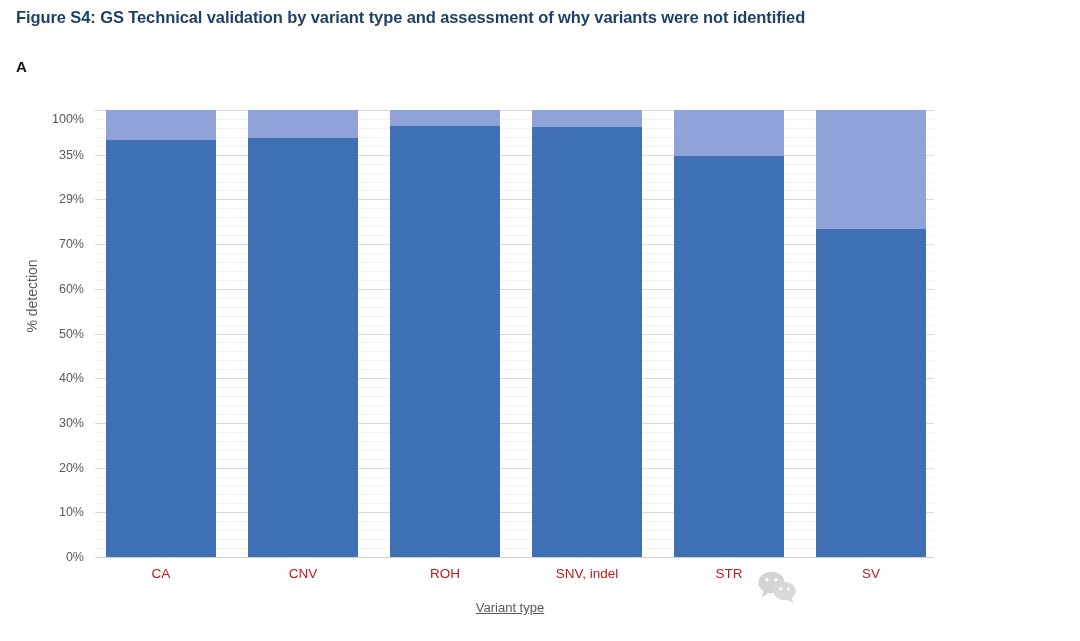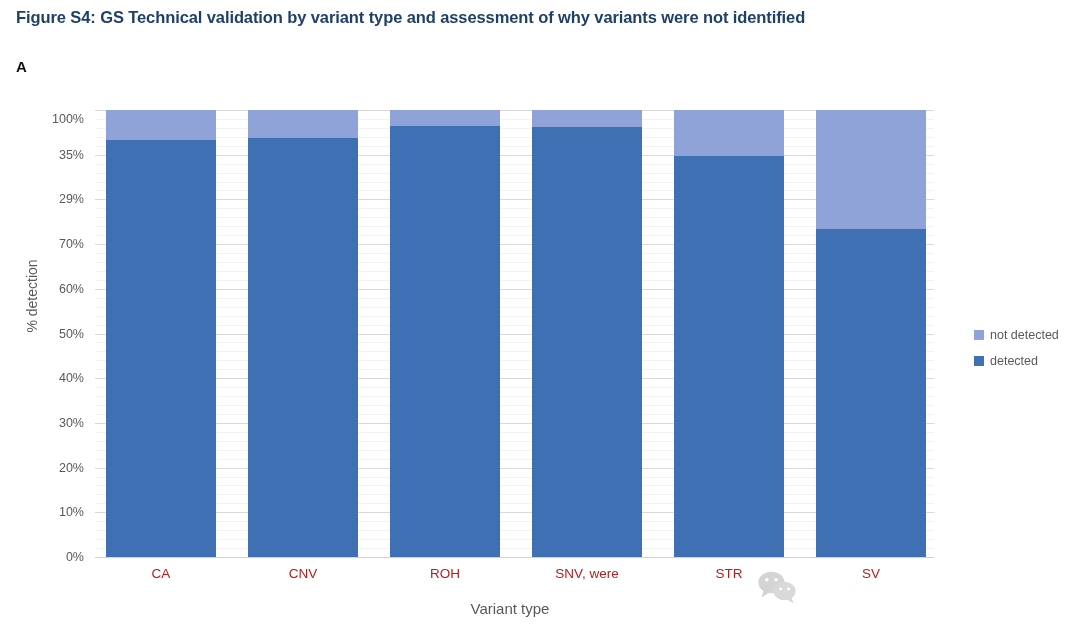--- a/index.html
+++ b/index.html
@@ -138,22 +138,23 @@
     color: #b91c1c;
     white-space: nowrap;
   }
 
   #xlabel {
     position: absolute;
     left: 0;
     top: 512px;
     width: 1020px;
     text-align: center;
-    font-size: 15px;
+    font-size: 13px;
     color: #595959;
+    text-decoration: underline;
   }
 
   
   #legend {
     position: absolute;
     left: 974px;
     top: 240px;
     width: 106px;
   }
   .legend-row {
@@ -308,36 +309,26 @@
           <div class="seg-detected" style="background: rgb(64, 112, 180); height: 327.651px;"></div>
           <div class="seg-notdetected" style="background: rgb(143, 163, 217); height: 119.349px; bottom: 327.651px;"></div>
         </div>
       </div>
   </div>
 
   <div id="xtick-holder">
       <div class="xtick" style="left: 91px;">CA</div>
       <div class="xtick" style="left: 233px;">CNV</div>
       <div class="xtick" style="left: 375px;">ROH</div>
-      <div class="xtick" style="left: 517px;">SNV, were</div>
+      <div class="xtick" style="left: 517px;">SNV, indel</div>
       <div class="xtick" style="left: 659px;">STR</div>
       <div class="xtick" style="left: 801px;">SV</div>
     </div>
   <div id="xlabel">Variant type</div>
 
-  <div id="legend">
-      <div class="legend-row">
-        <span class="legend-swatch" style="background: rgb(143, 163, 217);"></span>
-        <span class="legend-text">not detected</span>
-      </div>
-      <div class="legend-row">
-        <span class="legend-swatch" style="background: rgb(64, 112, 180);"></span>
-        <span class="legend-text">detected</span>
-      </div>
-    </div>
 </div>
 
 <div id="watermark">
   <svg id="watermark-logo" viewBox="0 0 64 52">
     <ellipse cx="22" cy="19" rx="20" ry="16.5" fill="#C4C4C4"></ellipse>
     <polygon points="10,30 7,42 18,35" fill="#C4C4C4"></polygon>
     <circle cx="15" cy="15" r="2.6" fill="#FFFFFF"></circle>
     <circle cx="29" cy="15" r="2.6" fill="#FFFFFF"></circle>
     <ellipse cx="42" cy="32" rx="17" ry="14" fill="#CBCBCB"></ellipse>
     <polygon points="52,41 56,51 45,45" fill="#CBCBCB"></polygon>

